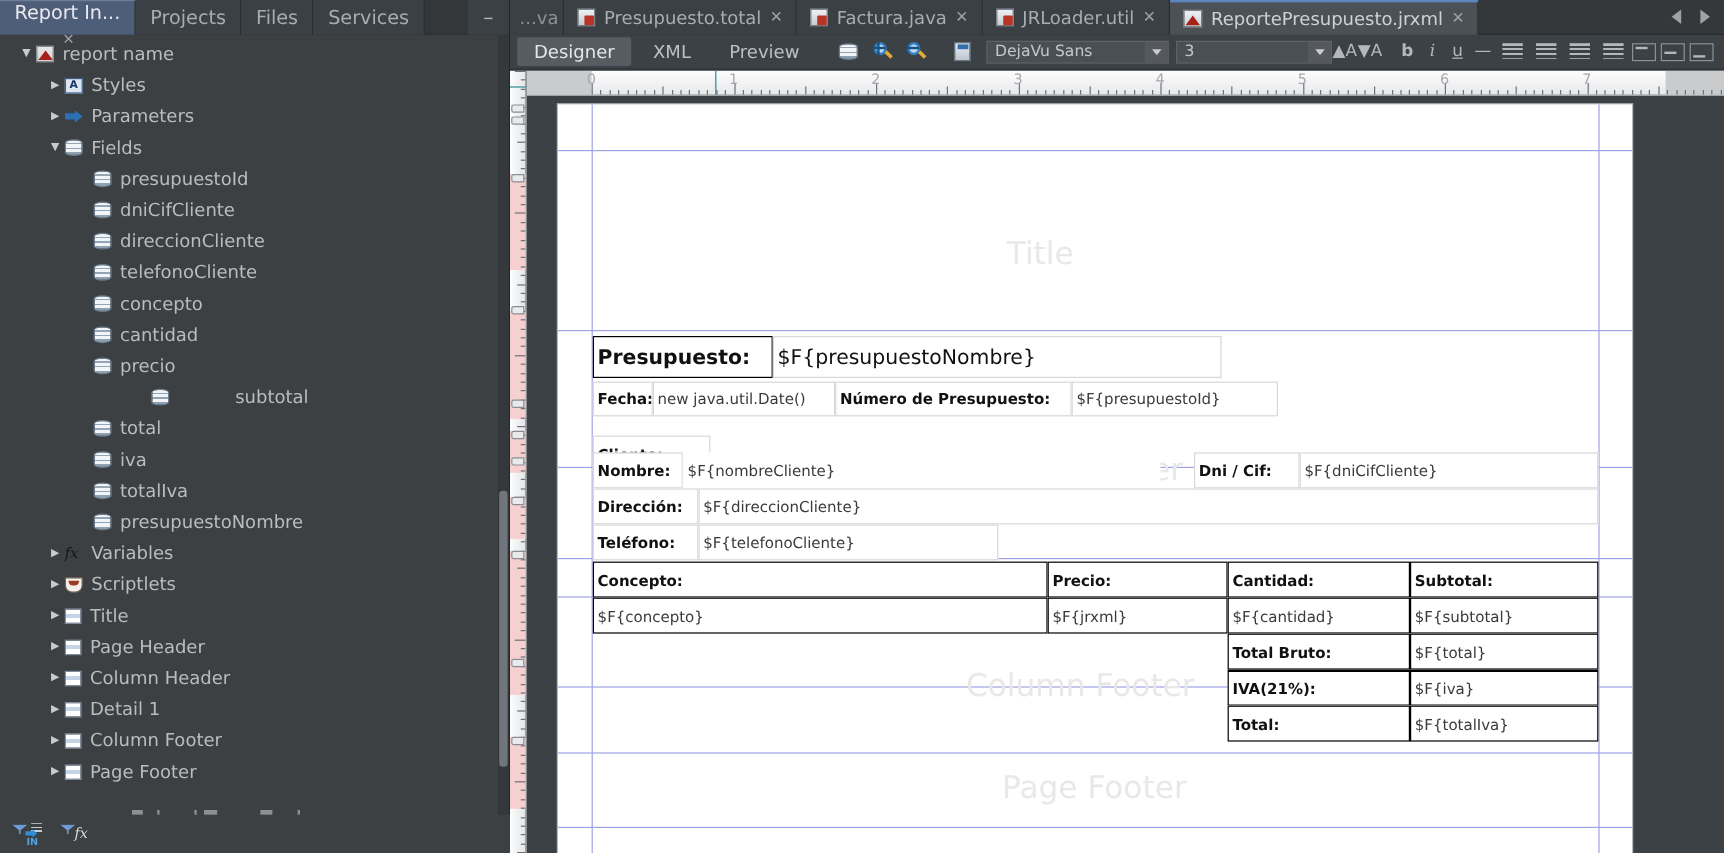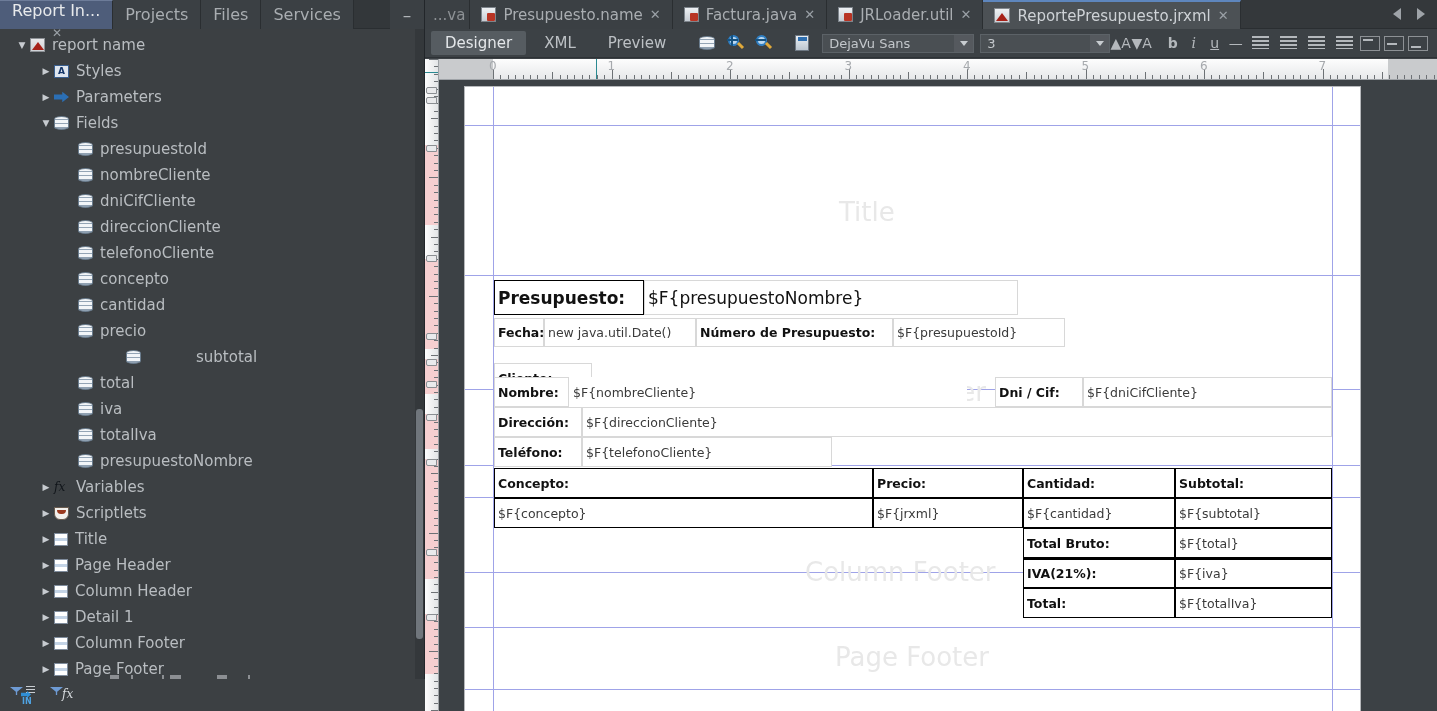--- a/index.html
+++ b/index.html
@@ -264,25 +264,20 @@
           <span class="tlabel">Fields</span>
         </div>
         <div class="tnode" style="padding-left: 62px;">
           <span class="tw empty"></span>
           <span class="ticon ic-field"></span>
           <span class="tlabel">presupuestoId</span>
         </div>
         <div class="tnode" style="padding-left: 62px;">
           <span class="tw empty"></span>
           <span class="ticon ic-field"></span>
-          <span class="tlabel">nombreCliente</span>
-        </div>
-        <div class="tnode" style="padding-left: 62px;">
-          <span class="tw empty"></span>
-          <span class="ticon ic-field"></span>
           <span class="tlabel">dniCifCliente</span>
         </div>
         <div class="tnode" style="padding-left: 62px;">
           <span class="tw empty"></span>
           <span class="ticon ic-field"></span>
           <span class="tlabel">direccionCliente</span>
         </div>
         <div class="tnode" style="padding-left: 62px;">
           <span class="tw empty"></span>
           <span class="ticon ic-field"></span>
@@ -398,21 +393,21 @@
   </div>
 
   <div id="editor">
 
     <div id="edtabbar">
       <div class="etab clipped">
         <span>...va</span>
       </div>
       <div class="etab">
         <span class="ic-java"></span>
-        <span>Presupuesto.name</span>
+        <span>Presupuesto.total</span>
         <span class="xclose">✕</span>
       </div>
       <div class="etab">
         <span class="ic-java"></span>
         <span>Factura.java</span>
         <span class="xclose">✕</span>
       </div>
       <div class="etab">
         <span class="ic-java"></span>
         <span>JRLoader.util</span>

